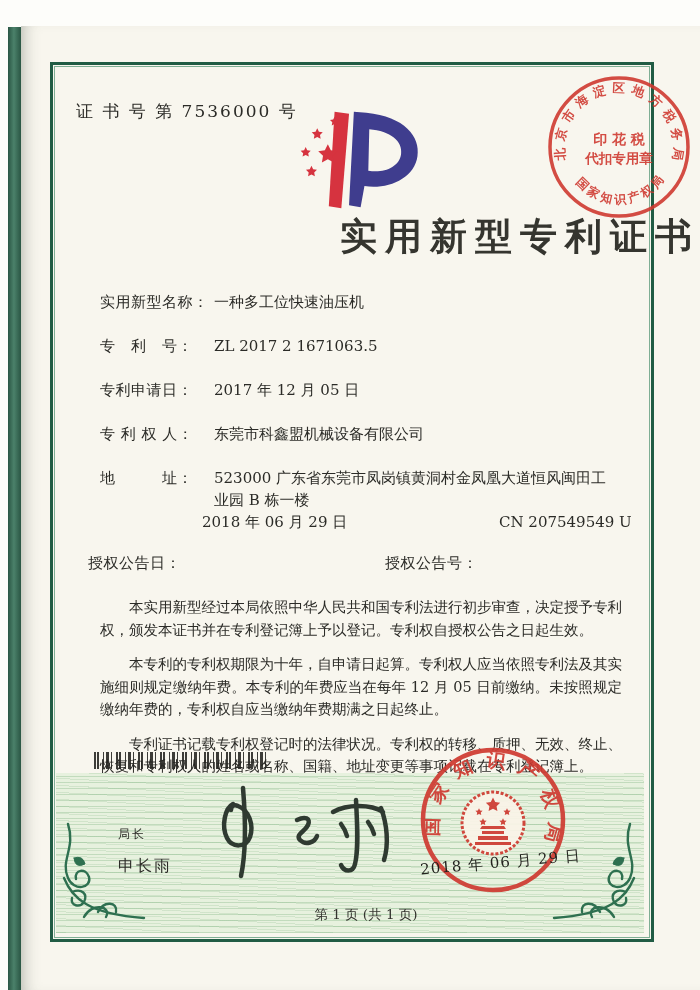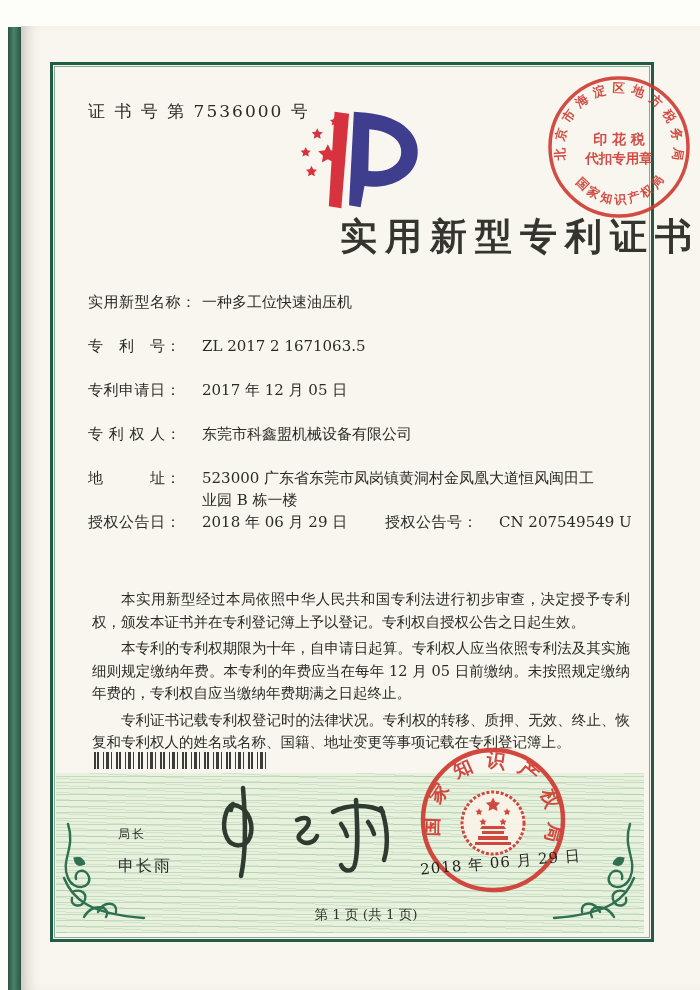--- a/index.html
+++ b/index.html
@@ -15,34 +15,34 @@
          border:3px solid #215c44;z-index:4;pointer-events:none;}
   .frame .inner{position:absolute;left:1px;top:1px;right:1px;bottom:1px;
                 border:1px solid #7fae94;}
   
   .band{position:absolute;left:56px;top:773px;width:588px;height:160px;background:#e7f1de;z-index:1;}
   .band::before{content:"";position:absolute;inset:0;
      background:
        repeating-linear-gradient(0deg, rgba(108,168,112,.30) 0 1px, transparent 1px 6px),
        repeating-linear-gradient(3deg, rgba(108,168,112,.18) 0 1px, transparent 1px 7px);}
   
-  .certno{position:absolute;left:88px;top:100px;font-size:17px;letter-spacing:2px;z-index:5;}
+  .certno{position:absolute;left:76px;top:100px;font-size:17px;letter-spacing:2px;z-index:5;}
   .title{position:absolute;left:0;top:212px;width:700px;text-align:right;font-size:37px;
          font-weight:bold;letter-spacing:8px;color:#35352f;z-index:5;}
   .fields{position:absolute;left:88px;top:291px;width:552px;z-index:5;font-size:15px;}
   .frow{display:flex;line-height:22px;margin-bottom:22px;}
-  .frow .lab{flex:0 0 114px;letter-spacing:.5px;}
+  .frow .lab{flex:0 0 114px;letter-spacing:.5px;margin-left:12px;}
   .frow .val{flex:1;}
   .frow.addr{margin-bottom:0;}
   .frow.addr .val{flex:none;width:402px;}
   .grow{display:flex;line-height:22px;}
-  .grow .lab{flex:0 0 114px;letter-spacing:.5px;}
+  .grow .lab{flex:0 0 114px;letter-spacing:.5px;margin-top:41px;}
   .grow .v1{flex:0 0 183px;}
   .body-text{position:absolute;left:88px;right:66px;top:584px;z-index:5;}
-  .body-text p{margin:4px;font-size:14.5px;line-height:22.5px;text-align:justify;text-indent:2em;}
+  .body-text p{margin:12px;font-size:14.5px;line-height:22.5px;text-align:justify;text-indent:2em;}
   .barcode{position:absolute;left:94px;top:752px;width:176px;height:17px;z-index:5;opacity:.88;
      background:
        repeating-linear-gradient(90deg,#23231f 0 2px,transparent 2px 3px,#23231f 3px 5px,
        transparent 5px 9px,#23231f 9px 10px,transparent 10px 12px,#23231f 12px 15px,
        transparent 15px 17px,#23231f 17px 18px,transparent 18px 22px);}
   .signer-title{position:absolute;left:118px;top:826px;font-size:12px;letter-spacing:2px;z-index:5;}
   .signer-name{position:absolute;left:118px;top:856px;font-size:16px;letter-spacing:2px;z-index:5;}
   .signature{position:absolute;left:205px;top:782px;z-index:5;}
   .seal{position:absolute;left:418px;top:745px;z-index:6;}
   .seal-date{position:absolute;left:420px;top:853px;width:170px;font-size:15px;color:#23231f;

